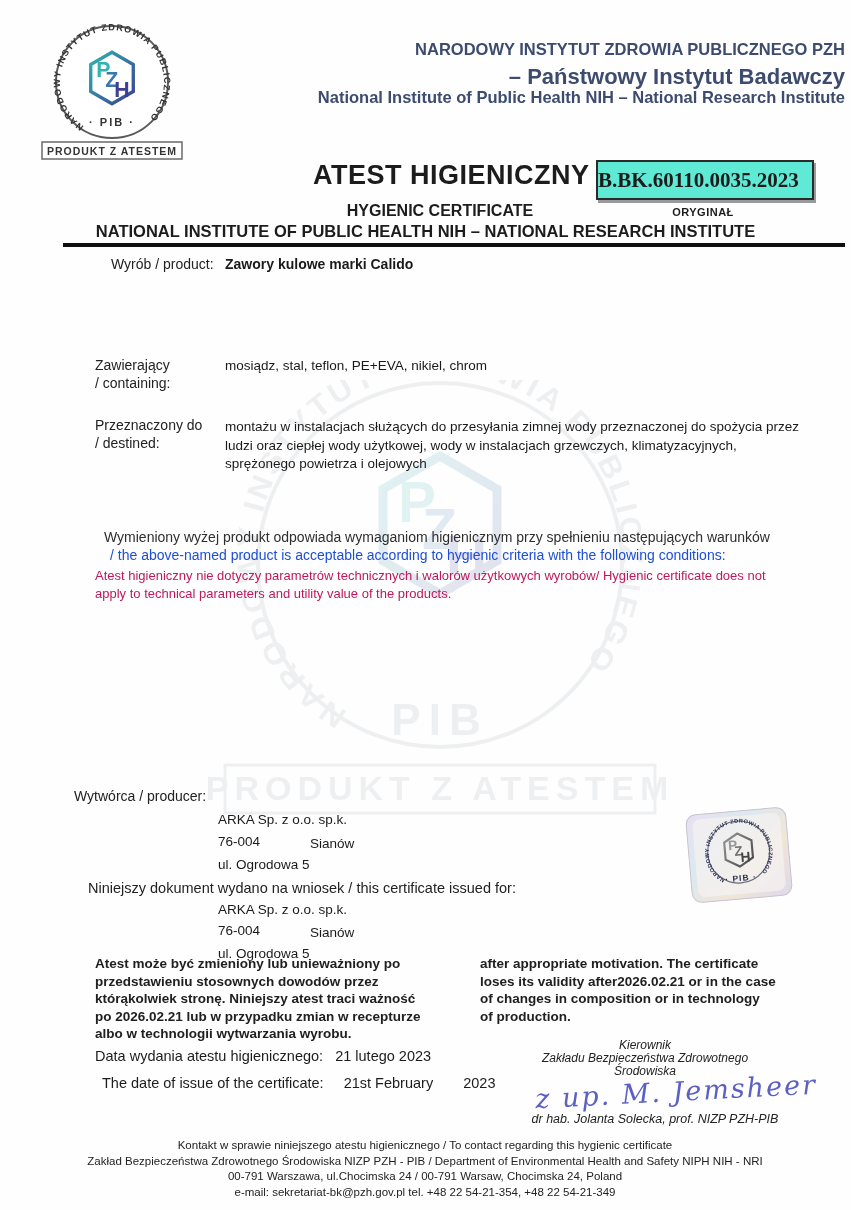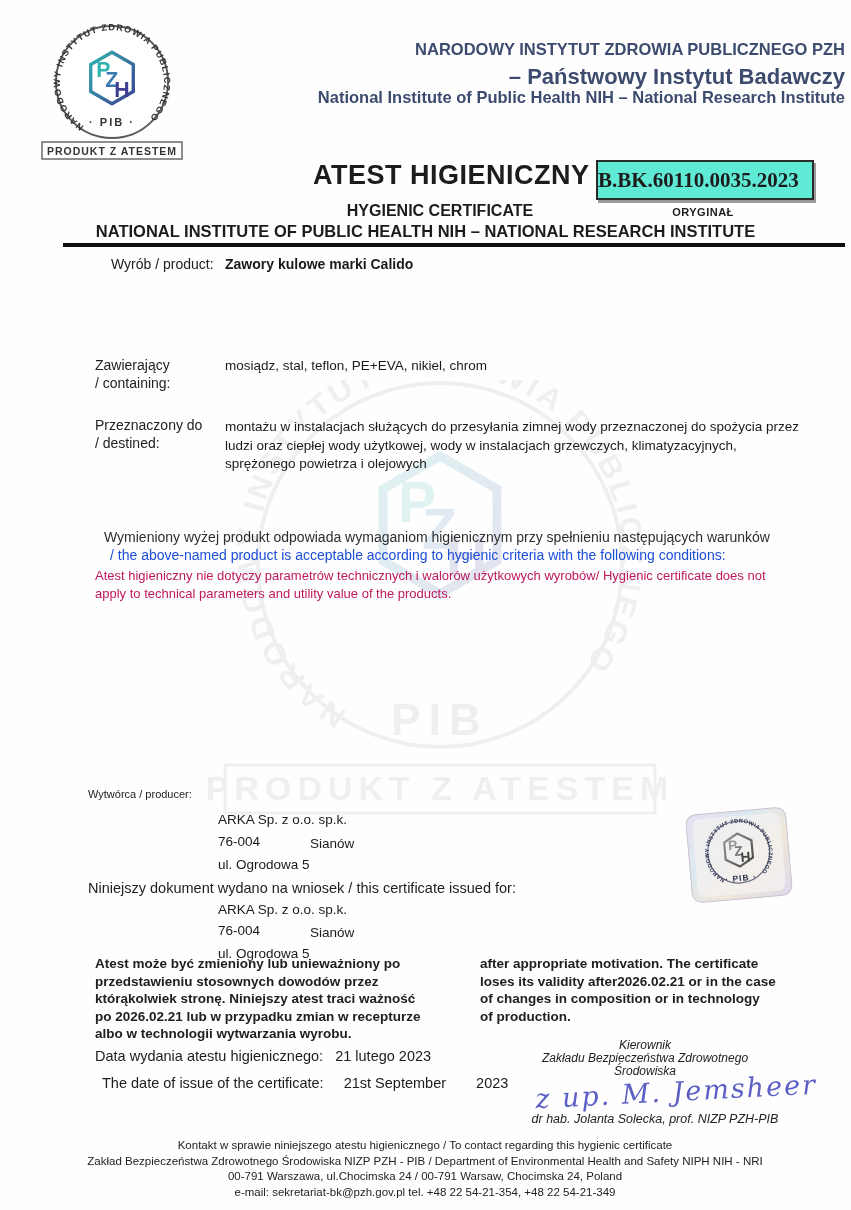--- a/index.html
+++ b/index.html
@@ -114,21 +114,21 @@
     <div>sprężonego powietrza i olejowych</div>
   </div>
 
   <div class="abs" style="left:104px;top:529px;width:750px;font-size:14px;color:#2e2e2e;">Wymieniony wyżej produkt odpowiada wymaganiom higienicznym przy spełnieniu następujących warunków</div>
   <div class="abs" style="left:110px;top:547px;width:740px;font-size:14px;color:#1d4ed8;">/ the above-named product is acceptable according to hygienic criteria with the following conditions:</div>
   <div class="abs note" style="left:95px;top:567px;width:720px;font-size:13px;line-height:18px;">
     <div>Atest higieniczny nie dotyczy parametrów technicznych i walorów użytkowych wyrobów/ Hygienic certificate does not</div>
     <div>apply to technical parameters and utility value of the products.</div>
   </div>
 
-  <div class="abs lbl" style="left:88px;top:788px;font-size:11px;">Wytwórca / producer:</div>
+  <div class="abs lbl" style="left:74px;top:788px;font-size:14px;">Wytwórca / producer:</div>
   <div class="abs val" style="left:218px;top:812px;">ARKA Sp. z o.o. sp.k.</div>
   <div class="abs val" style="left:218px;top:834px;">76-004</div>
   <div class="abs val" style="left:310px;top:836px;">Sianów</div>
   <div class="abs val" style="left:218px;top:857px;">ul. Ogrodowa 5</div>
 
   <div class="abs lbl" style="left:88px;top:880px;font-size:14.5px;">Niniejszy dokument wydano na wniosek / this certificate issued for:</div>
   <div class="abs val" style="left:218px;top:902px;">ARKA Sp. z o.o. sp.k.</div>
   <div class="abs val" style="left:218px;top:923px;">76-004</div>
   <div class="abs val" style="left:310px;top:925px;">Sianów</div>
   <div class="abs val" style="left:218px;top:946px;">ul. Ogrodowa 5</div>
@@ -161,21 +161,21 @@
     <div>of changes in composition or in technology</div>
     <div>of production.</div>
   </div>
 
   <div class="abs" style="left:95px;top:1048px;font-size:14.5px;">
     <span>Data wydania atestu higienicznego:</span>
     <span style="margin-left:8px;margin-top:12px;">21 lutego 2023</span>
   </div>
   <div class="abs" style="left:102px;top:1075px;font-size:14.5px;">
     <span>The date of issue of the certificate:</span>
-    <span style="margin-left:16px;">21st September</span>
+    <span style="margin-left:16px;">21st February</span>
     <span style="margin-left:26px;">2023</span>
   </div>
 
   <div class="abs sig-small" style="left:520px;top:1038px;width:250px;">Kierownik</div>
   <div class="abs sig-small" style="left:520px;top:1051px;width:250px;">Zakładu Bezpieczeństwa Zdrowotnego</div>
   <div class="abs sig-small" style="left:520px;top:1064px;width:250px;">Środowiska</div>
   <div class="abs handwrite" style="left:535px;top:1076px;color:#5c60c4;">z up. M. Jemsheer</div>
   <div class="abs sig-small" style="left:510px;top:1112px;width:290px;font-size:12.5px;">dr hab. Jolanta Solecka, prof. NIZP PZH-PIB</div>
 
   <div class="abs footer" style="left:25px;top:1138px;width:800px;">

